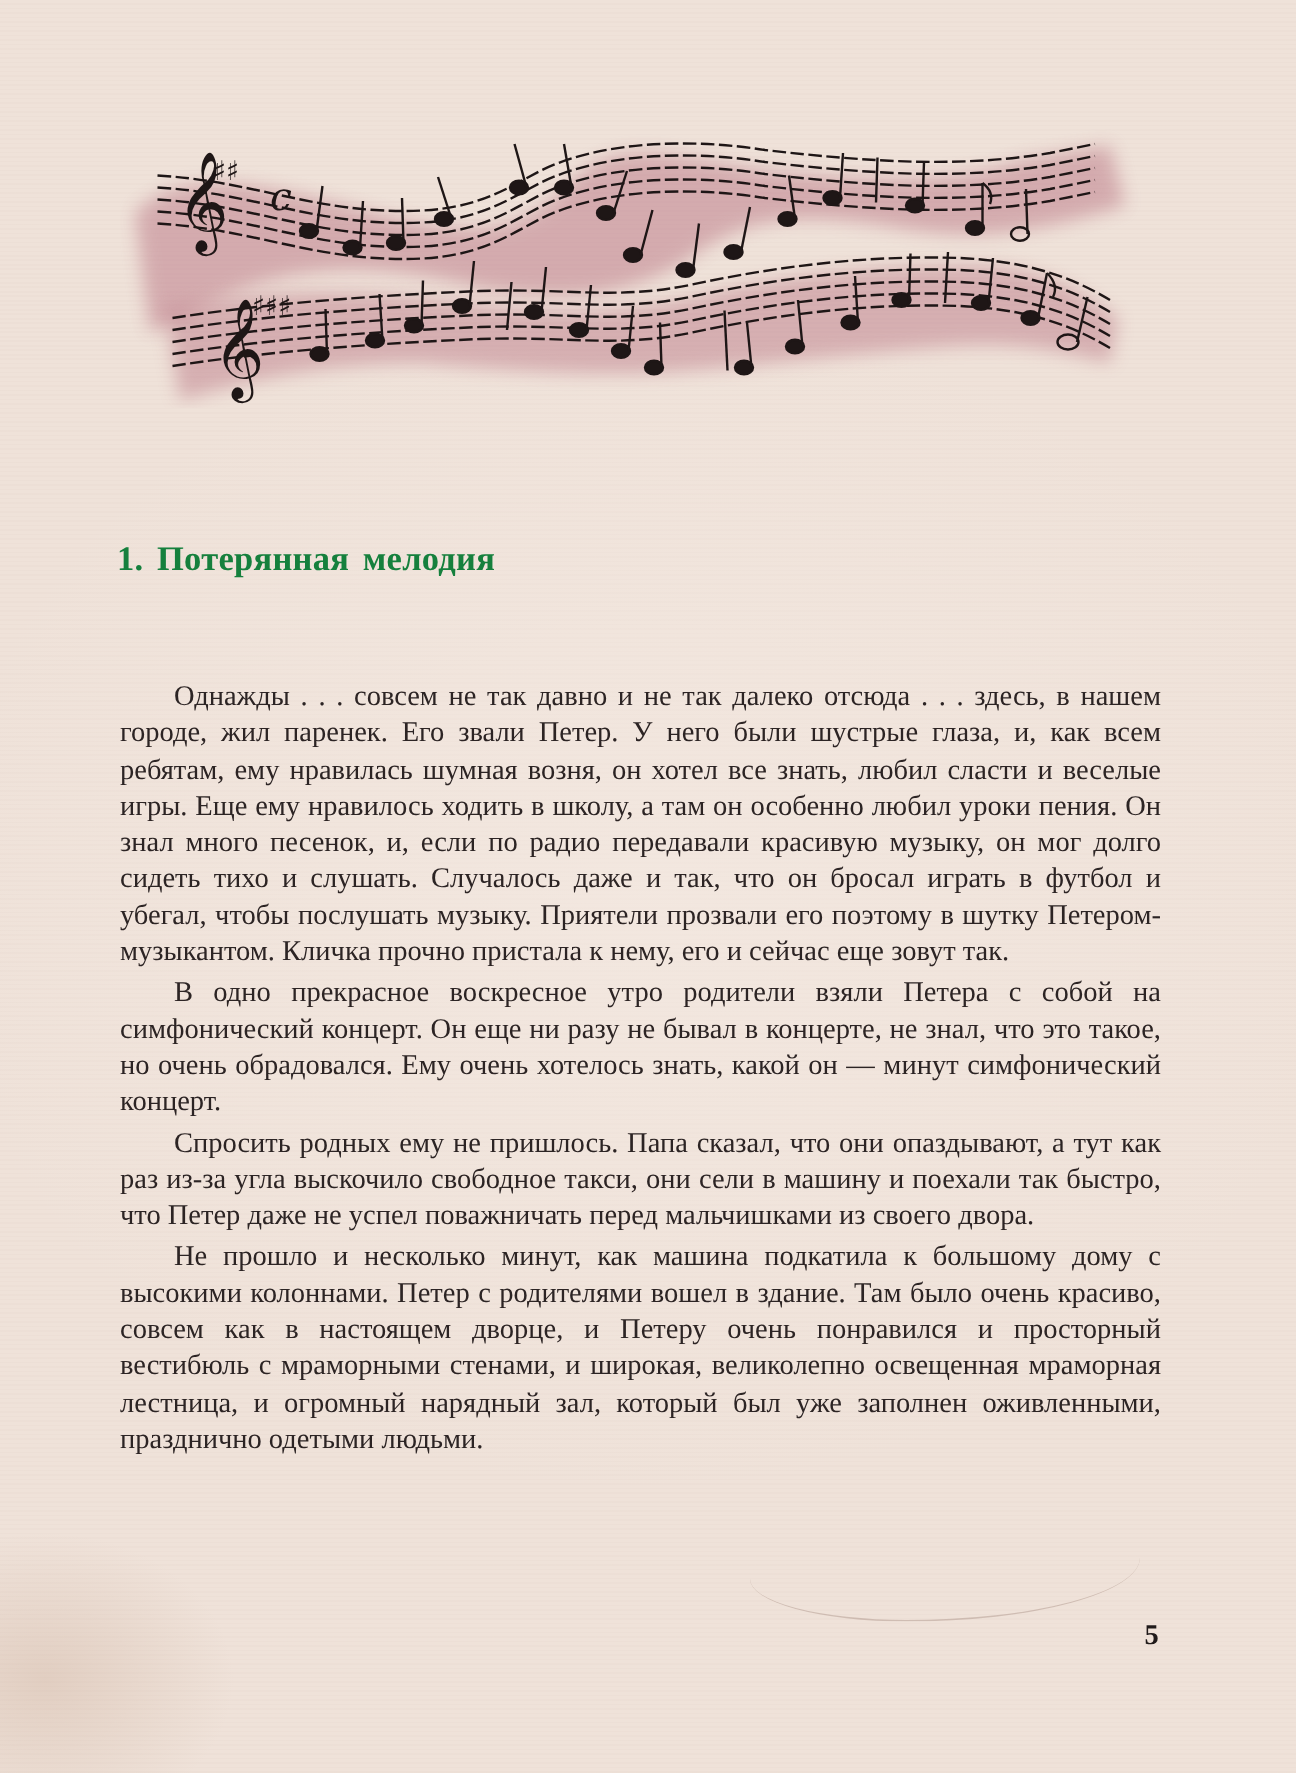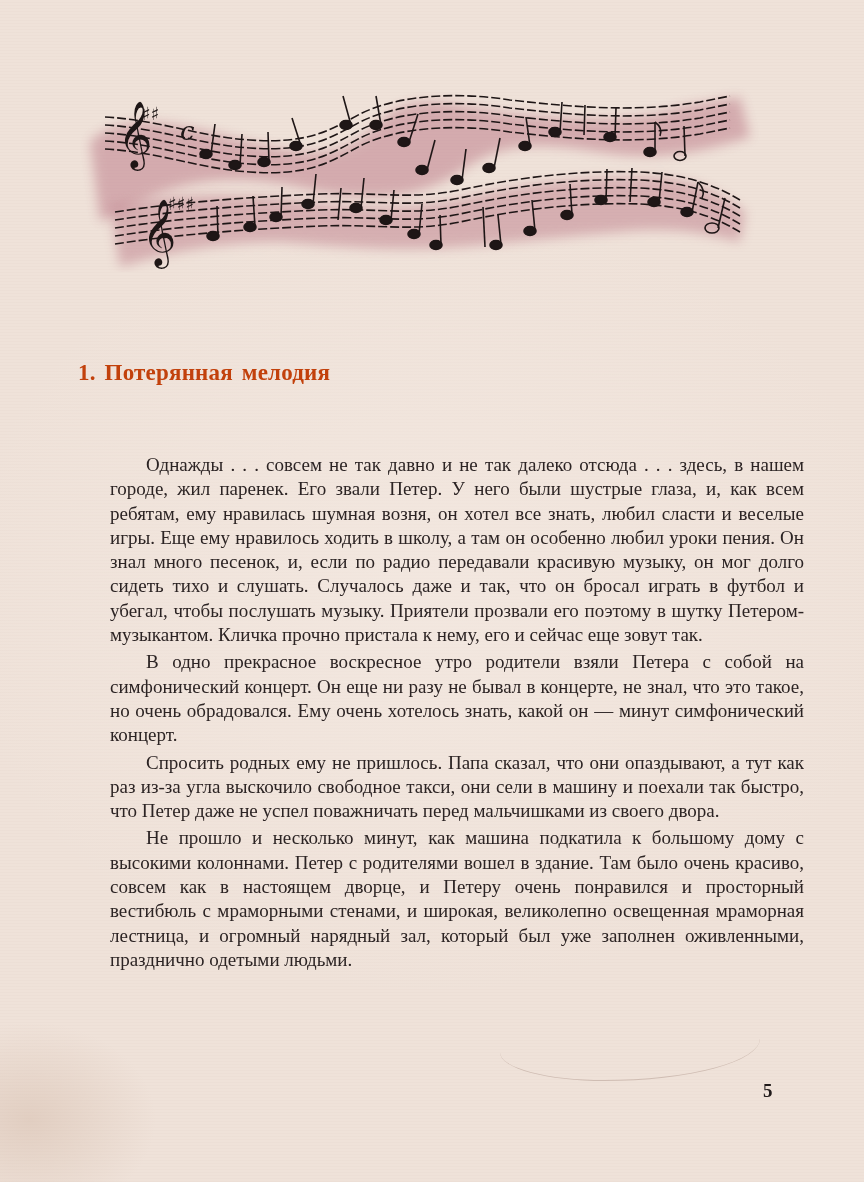--- a/index.html
+++ b/index.html
@@ -32,30 +32,29 @@
       height: 190px;
     }
     .chapter-title {
       position: absolute;
       left: 78px;
       top: 360px;
       margin: 0;
       font-family: "Liberation Serif", "DejaVu Serif", serif;
       font-weight: bold;
       font-size: 23px;
-      color: #c2410c;
+      color: #15803d;
       letter-spacing: 0.2px;
       word-spacing: 3px;
     }
     .body-text {
       position: absolute;
       left: 80px;
       top: 453px;
       width: 694px;
-      margin-left: 30px;
     }
     .para {
       margin: 0 0 3px 0;
       text-indent: 36px;
       font-size: 19px;
       line-height: 24.3px;
       text-align: justify;
       text-align-last: left;
       color: #2c2424;
       font-family: "Liberation Serif", "DejaVu Serif", serif;

